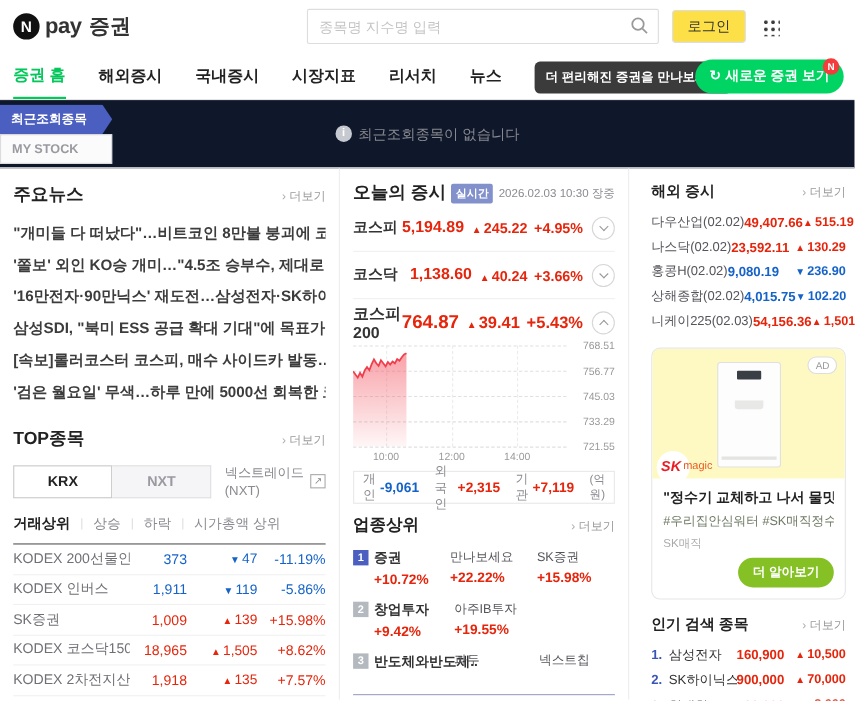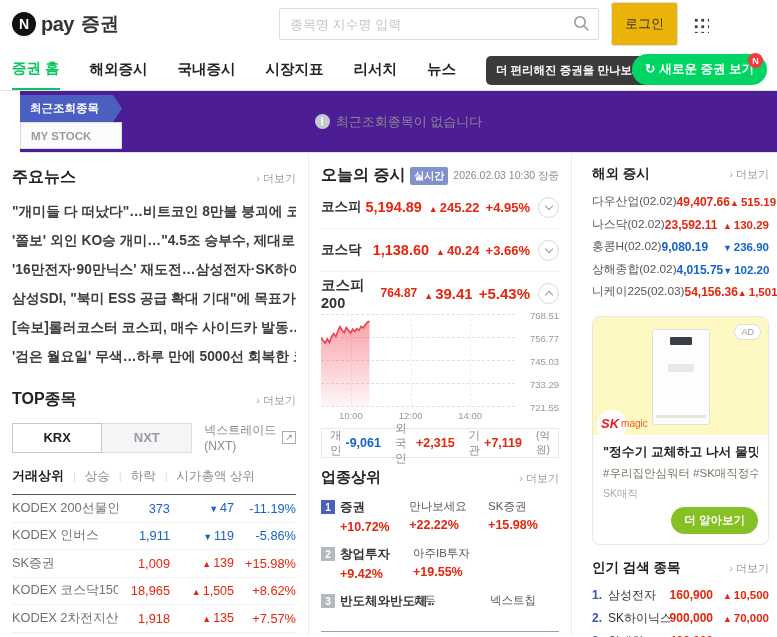--- a/index.html
+++ b/index.html
@@ -17,21 +17,21 @@
   .logo { display:flex; align-items:center; gap:5px; cursor:pointer; }
   .logo-n { width:24px; height:24px; border-radius:50%; background:#111; color:#fff;
     font-weight:bold; font-size:14px; display:flex; align-items:center; justify-content:center; }
   .logo-pay { font-size:20px; font-weight:bold; letter-spacing:-0.5px; }
   .logo-sfx { font-size:19px; font-weight:bold; margin-left:2px; }
   .search-wrap { margin-left:160px; position:relative; }
   .search-input { width:320px; height:32px; border:1px solid #ddd; border-radius:2px;
     padding:0 34px 0 10px; font-size:13px; color:#333; outline:none; }
   .search-input::placeholder { color:#c5c5c5; }
   .search-ico { position:absolute; right:9px; top:7px; }
-  .login-btn { margin-left:12px; height:44px; padding:0 13px; background:#eab308;
+  .login-btn { margin-left:12px; height:30px; padding:0 13px; background:#fde047;
     border:1px solid #ddd; border-radius:3px; font-size:13px; color:#333; cursor:pointer; }
   .grid-ico { margin-left:14px; width:17px; height:17px; cursor:pointer;
     background-image:radial-gradient(#3c3c3c 1.6px, transparent 1.8px);
     background-size:6.5px 6.5px; background-position:1px 1px; }
 
   
   .gnb { height:43px; border-bottom:1px solid #e4e4e4; display:flex; align-items:center;
     padding:0 12px; position:relative; }
   .gnb-item { font-size:14.5px; font-weight:bold; color:#222; margin-right:30px;
     height:42px; display:flex; align-items:center; cursor:pointer; }
@@ -42,21 +42,21 @@
     border-left:5px solid #3b3b3b; border-top:5px solid transparent; border-bottom:5px solid transparent; }
   .new-btn { position:absolute; right:10px; top:6px; background:#00d563; color:#fff;
     border:none; border-radius:16px; height:31px; padding:0 13px; font-size:12.5px;
     font-weight:bold; cursor:pointer; }
   .new-btn .refresh::before { content:"↻"; margin-right:4px; font-weight:bold; }
   .new-badge { position:absolute; right:4px; top:-1px; width:15px; height:15px; border-radius:50%;
     background:#f53b3b; color:#fff; font-size:9px; font-weight:bold;
     display:flex; align-items:center; justify-content:center; }
 
   
-  .strip { height:62px; background:#4c1d95; border-bottom:1px solid #e3e3e5; position:relative;margin-left:20px; }
+  .strip { height:62px; background:#0f172a; border-bottom:1px solid #e3e3e5; position:relative; }
   .recent-tab { position:absolute; left:0; top:4px; width:102px; height:27px; background:#4b5fc0;
     color:#fff; font-size:11.5px; font-weight:bold; display:flex; align-items:center;
     padding-left:10px; cursor:pointer;
     clip-path:polygon(0 0, calc(100% - 9px) 0, 100% 50%, calc(100% - 9px) 100%, 0 100%); }
   .mystock-tab { position:absolute; left:0; top:31px; width:102px; height:27px; background:#fbfbfc;
     border:1px solid #dcdcdf; color:#9a9aa0; font-size:11.5px; font-weight:bold;
     display:flex; align-items:center; padding-left:10px; cursor:pointer; }
   .strip-msg { position:absolute; left:0; right:0; top:0; bottom:0; display:flex;
     align-items:center; justify-content:center; gap:6px; color:#8a8a90; font-size:13px; }
   .info-ico { width:15px; height:15px; border-radius:50%; background:#c6cad0; color:#fff;
@@ -118,21 +118,21 @@
   .idx-chg { font-size:13px; font-weight:bold; margin-left:7px; }
   .idx-rate { font-size:13px; font-weight:bold; margin-left:6px; }
   .chev-btn { width:21px; height:21px; border:1px solid #d7d7d7; border-radius:50%;
     background:#fff; margin-left:8px; display:flex; align-items:center; justify-content:center;
     cursor:pointer; flex:none; }
   .chev { width:6px; height:6px; border-right:1.5px solid #999; border-bottom:1.5px solid #999; }
   .chev.d { transform:rotate(45deg); margin-top:-3px; }
   .chev.u { transform:rotate(-135deg); margin-top:3px; }
   .idx-row.big { border-bottom:none; height:42px; }
   .idx-row.big .idx-name { font-size:14.5px; width:70px; }
-  .idx-row.big .idx-val { font-size:12px; }
+  .idx-row.big .idx-val { font-size:17px; }
   .idx-row.big .idx-chg,.idx-row.big .idx-rate { font-size:15px; }
 
   
   .chart-wrap { position:relative; height:92px; margin-right:44px; }
   .chart-grid { position:absolute; left:0; right:0; border-top:1px dashed #e0e0e0; height:0; }
   .chart-vgrid { position:absolute; top:0; bottom:0; border-left:1px dashed #ececec; width:0; }
   .ytick { position:absolute; right:-44px; transform:translateY(-50%); font-size:9.5px; color:#999; }
   .chart-svg { position:absolute; left:0; top:0; width:100%; height:100%; }
   .xticks { position:relative; height:18px; margin-right:44px; }
   .xtick { position:absolute; transform:translateX(-50%); top:4px; font-size:9.5px; color:#999; }

